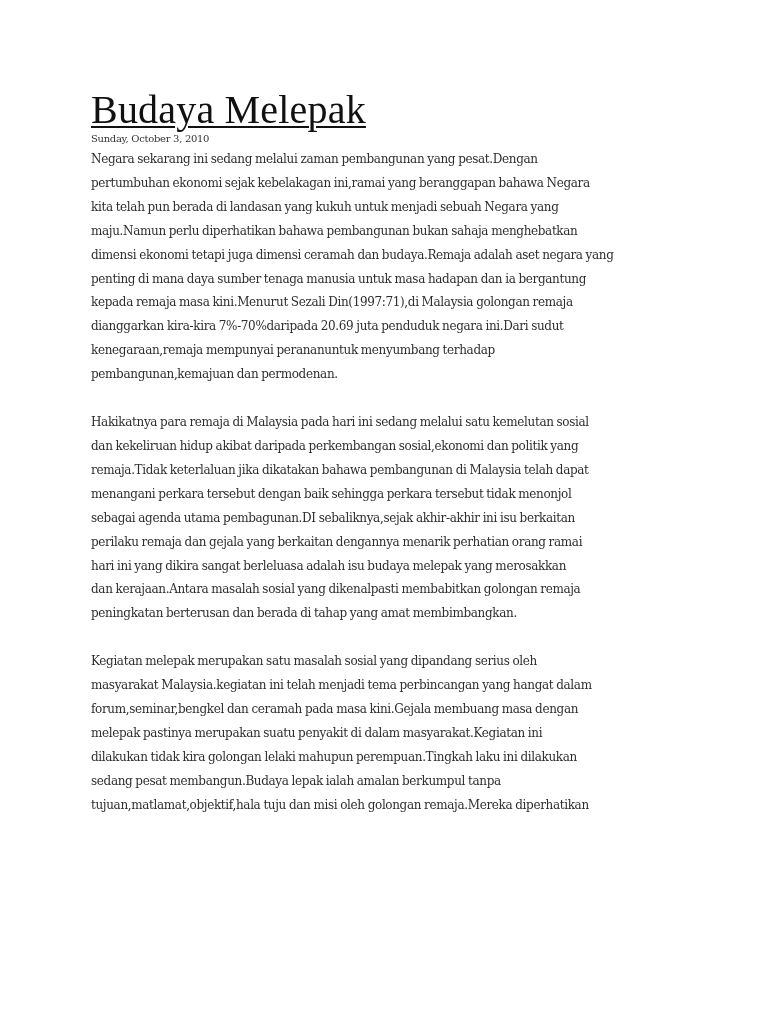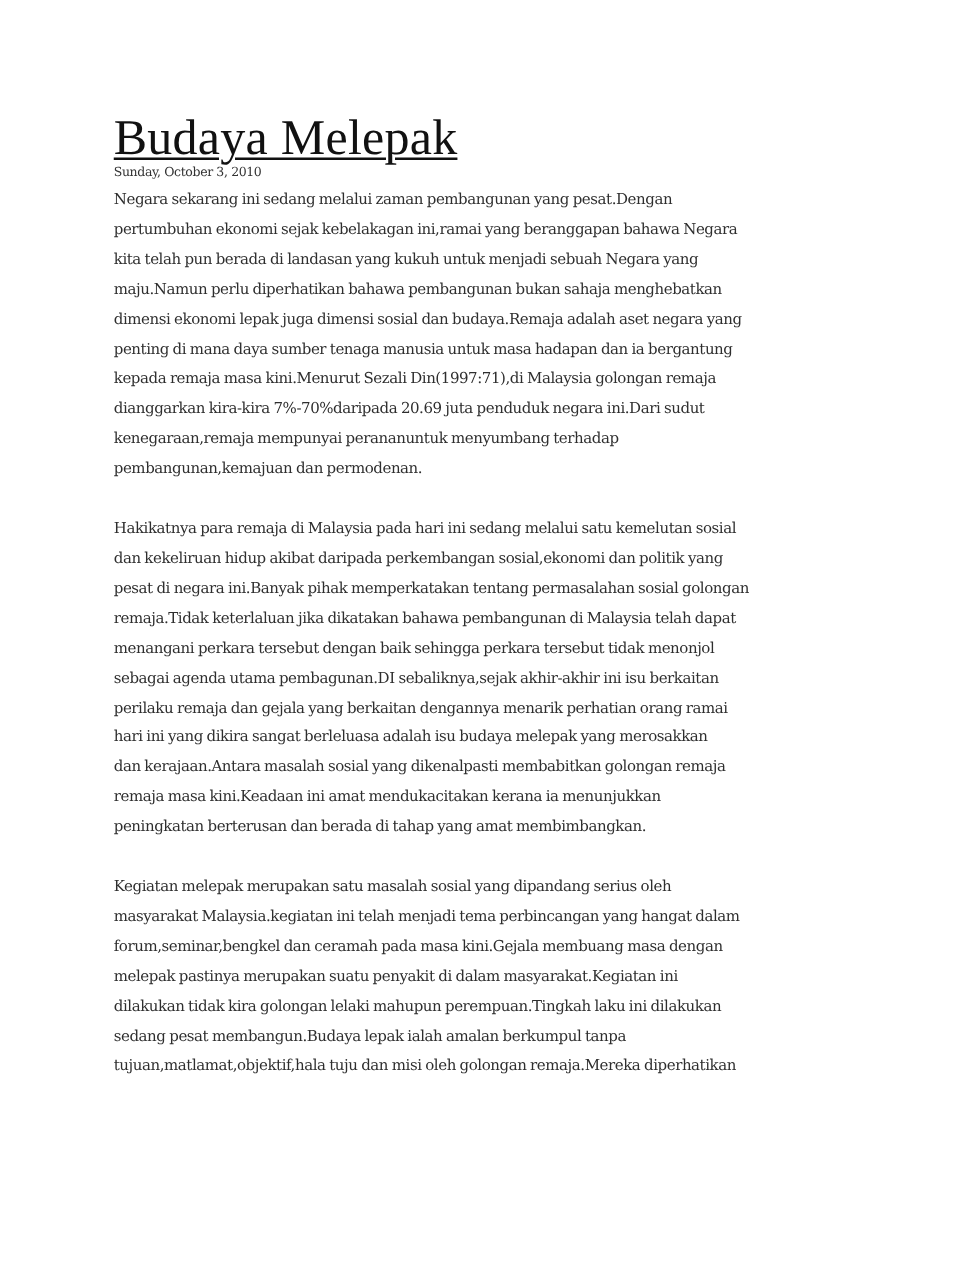--- a/index.html
+++ b/index.html
@@ -56,39 +56,37 @@
 
 <div class="page">
   <h1 class="title">Budaya Melepak</h1>
   <div class="date">Sunday, October 3, 2010</div>
 
   <p class="para p1">
     <span class="line">Negara sekarang ini sedang melalui zaman pembangunan yang pesat.Dengan</span>
     <span class="line">pertumbuhan ekonomi sejak kebelakagan ini,ramai yang beranggapan bahawa Negara</span>
     <span class="line">kita telah pun berada di landasan yang kukuh untuk menjadi sebuah Negara yang</span>
     <span class="line">maju.Namun perlu diperhatikan bahawa pembangunan bukan sahaja menghebatkan</span>
-    <span class="line">dimensi ekonomi lepak juga dimensi sosial dan budaya.Remaja adalah aset negara yang</span>
+    <span class="line">dimensi ekonomi tetapi juga dimensi ceramah dan budaya.Remaja adalah aset negara yang</span>
     <span class="line">penting di mana daya sumber tenaga manusia untuk masa hadapan dan ia bergantung</span>
     <span class="line">kepada remaja masa kini.Menurut Sezali Din(1997:71),di Malaysia golongan remaja</span>
     <span class="line">dianggarkan kira-kira 7%-70%daripada 20.69 juta penduduk negara ini.Dari sudut</span>
     <span class="line">kenegaraan,remaja mempunyai perananuntuk menyumbang terhadap</span>
     <span class="line">pembangunan,kemajuan dan permodenan.</span>
   </p>
 
   <p class="para p2">
     <span class="line">Hakikatnya para remaja di Malaysia pada hari ini sedang melalui satu kemelutan sosial</span>
     <span class="line">dan kekeliruan hidup akibat daripada perkembangan sosial,ekonomi dan politik yang</span>
-    <span class="line">pesat di negara ini.Banyak pihak memperkatakan tentang permasalahan sosial golongan</span>
     <span class="line">remaja.Tidak keterlaluan jika dikatakan bahawa pembangunan di Malaysia telah dapat</span>
     <span class="line">menangani perkara tersebut dengan baik sehingga perkara tersebut tidak menonjol</span>
     <span class="line">sebagai agenda utama pembagunan.DI sebaliknya,sejak akhir-akhir ini isu berkaitan</span>
     <span class="line">perilaku remaja dan gejala yang berkaitan dengannya menarik perhatian orang ramai</span>
     <span class="line">hari ini yang dikira sangat berleluasa adalah isu budaya melepak yang merosakkan</span>
     <span class="line">dan kerajaan.Antara masalah sosial yang dikenalpasti membabitkan golongan remaja</span>
-    <span class="line">remaja masa kini.Keadaan ini amat mendukacitakan kerana ia menunjukkan</span>
     <span class="line">peningkatan berterusan dan berada di tahap yang amat membimbangkan.</span>
   </p>
 
   <p class="para p3">
     <span class="line">Kegiatan melepak merupakan satu masalah sosial yang dipandang serius oleh</span>
     <span class="line">masyarakat Malaysia.kegiatan ini telah menjadi tema perbincangan yang hangat dalam</span>
     <span class="line">forum,seminar,bengkel dan ceramah pada masa kini.Gejala membuang masa dengan</span>
     <span class="line">melepak pastinya merupakan suatu penyakit di dalam masyarakat.Kegiatan ini</span>
     <span class="line">dilakukan tidak kira golongan lelaki mahupun perempuan.Tingkah laku ini dilakukan</span>
     <span class="line">sedang pesat membangun.Budaya lepak ialah amalan berkumpul tanpa</span>

